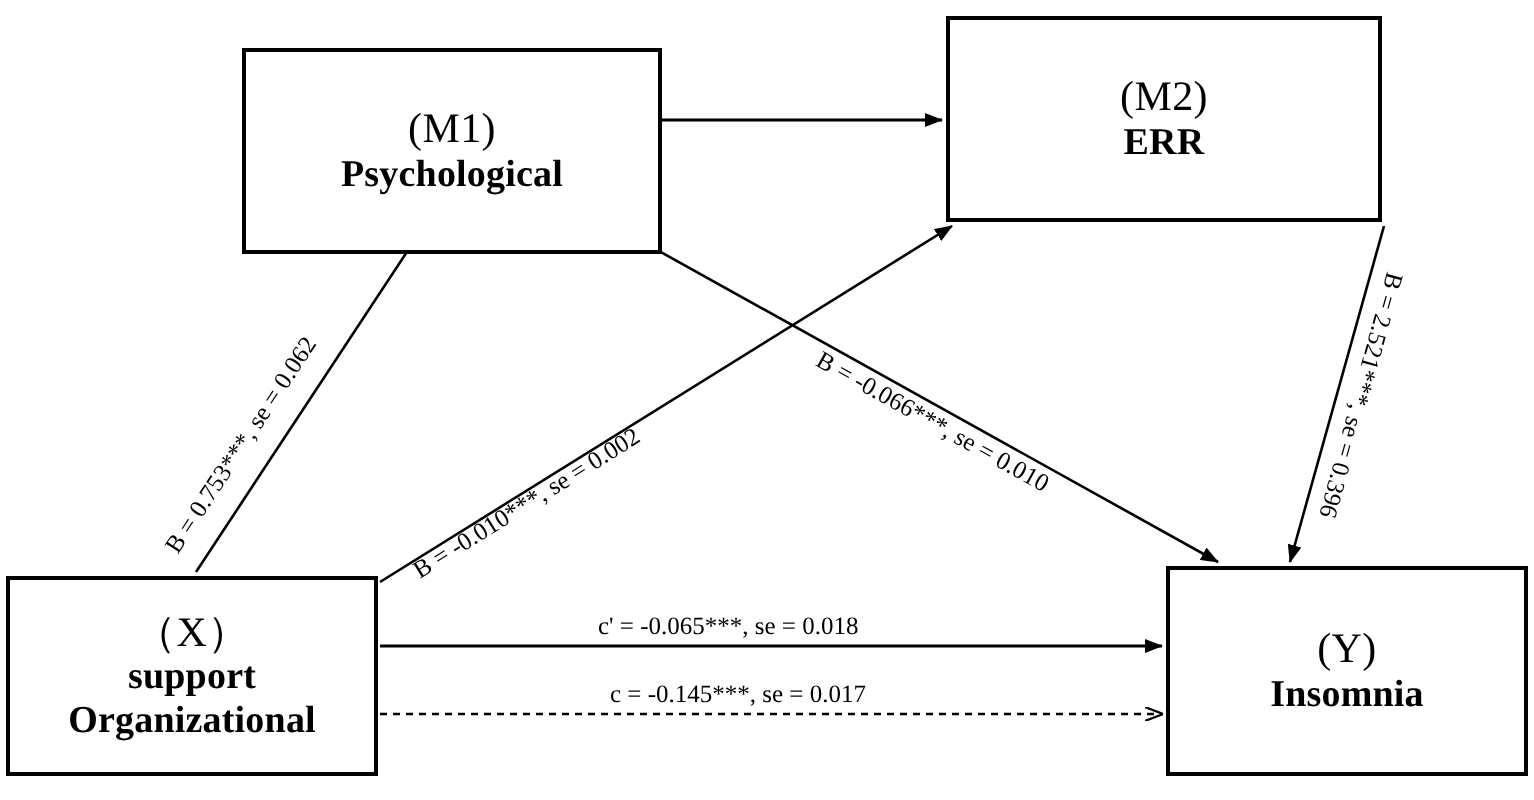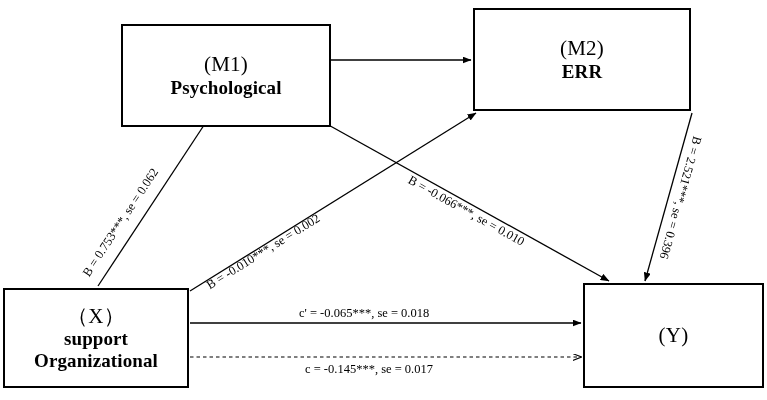--- a/index.html
+++ b/index.html
@@ -122,30 +122,31 @@
   </div>
 
   <div class="node-box" id="node-x">
     <div class="node-tag">（X）</div>
     <div class="node-label">support</div>
     <div class="node-label">Organizational</div>
   </div>
 
   <div class="node-box" id="node-y">
     <div class="node-tag">(Y)</div>
+    <div class="node-label">Insomnia</div>
   </div>
 
 
   <div class="edge-label" style="left:86px; top:268px; transform: rotate(-56.6deg);">B = 0.753***, se = 0.062</div>
 
   <div class="edge-label" style="left:208px; top:279px; transform: rotate(-31.9deg);">B = -0.010***, se = 0.002</div>
 
   <div class="edge-label" style="left:409px; top:172px; transform: rotate(29.1deg);">B = -0.066***, se = 0.010</div>
 
   <div class="edge-label" style="left:697px; top:129px; transform: rotate(105.6deg);">B = 2.521***, se = 0.396</div>
 
   <div class="edge-label" style="left:299px; top:306px;text-align:center;">c' = -0.065***, se = 0.018</div>
 
-  <div class="edge-label" style="left:305px; top:362px;text-align:right;">c = -0.145***, se = 0.017</div>
+  <div class="edge-label" style="left:305px; top:340px;text-align:right;">c = -0.145***, se = 0.017</div>
 
   <div class="caption"></div>
 
 </div>
 
 </body></html>

